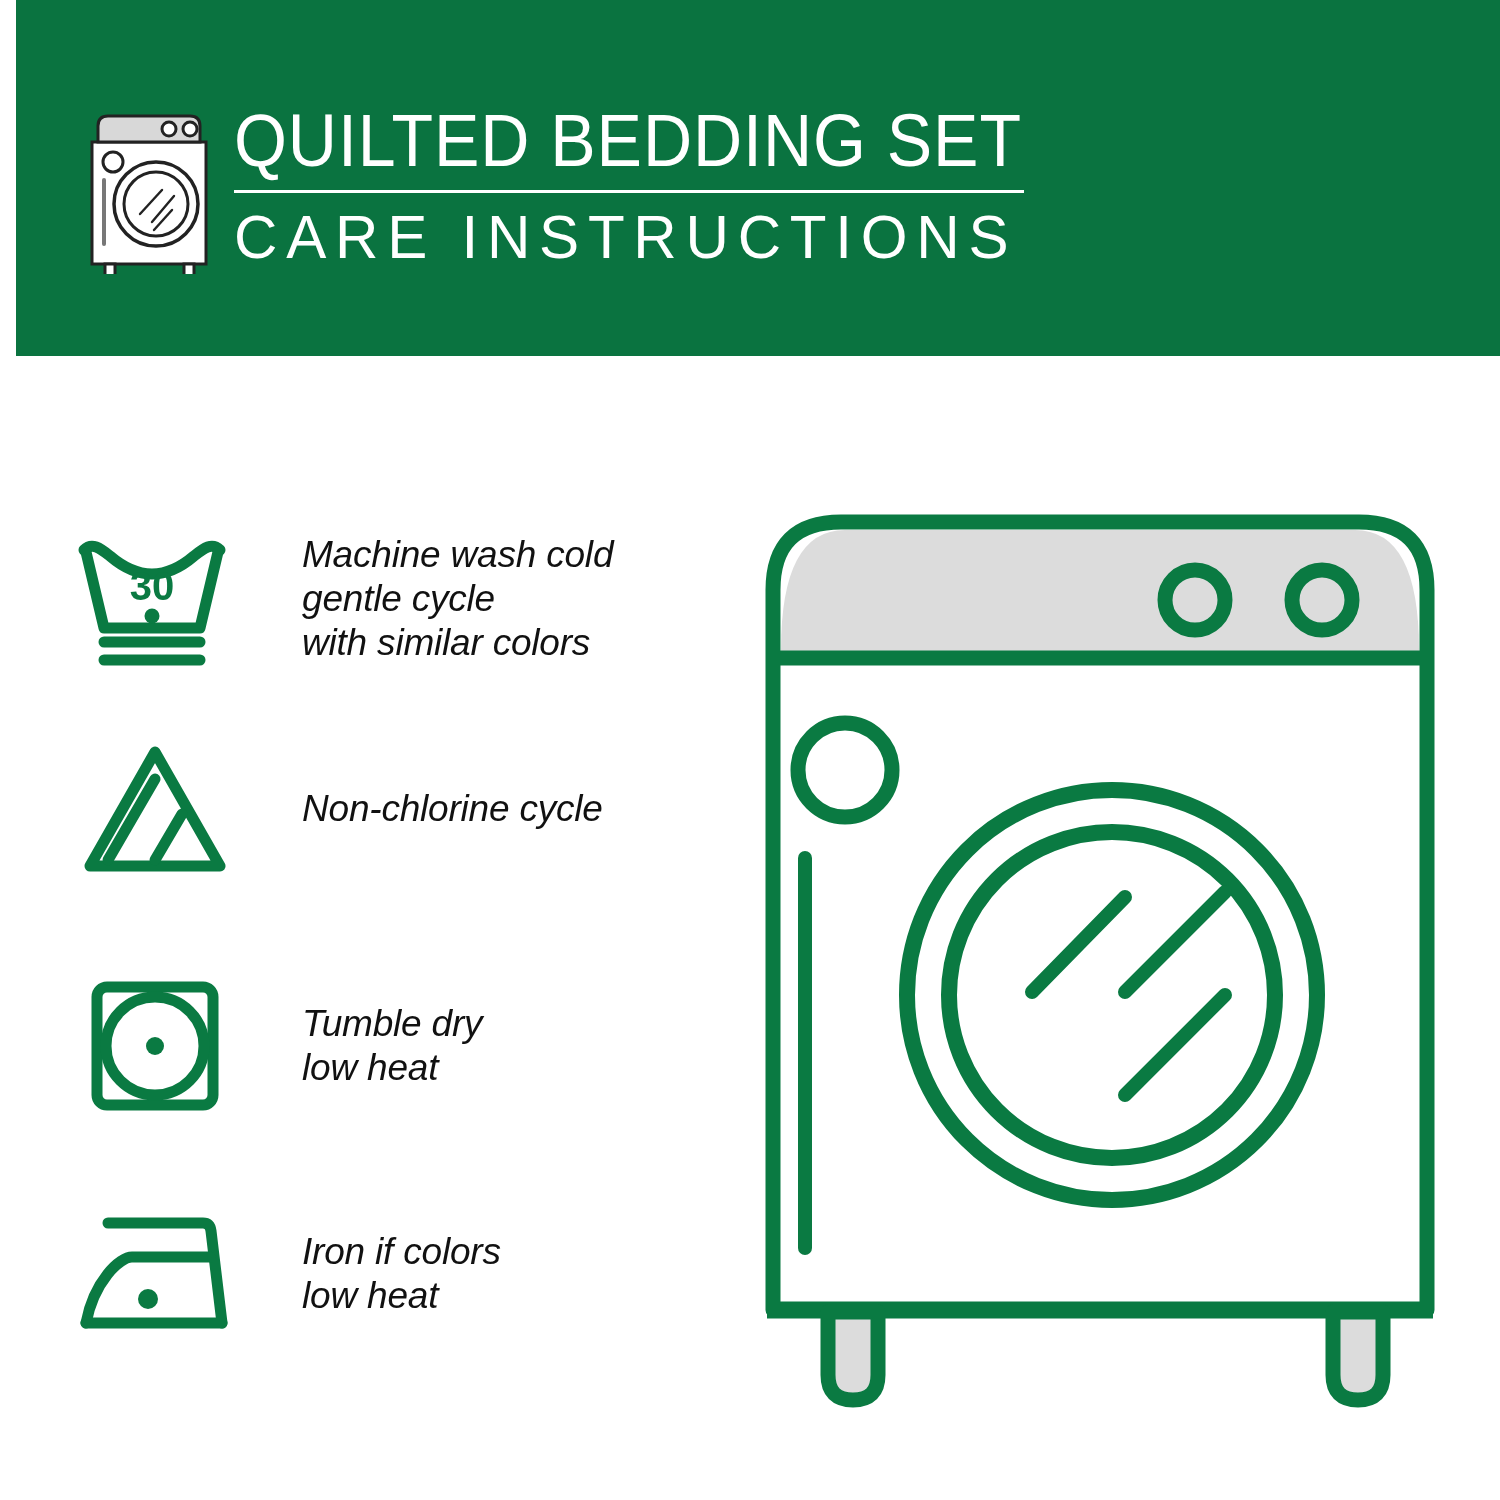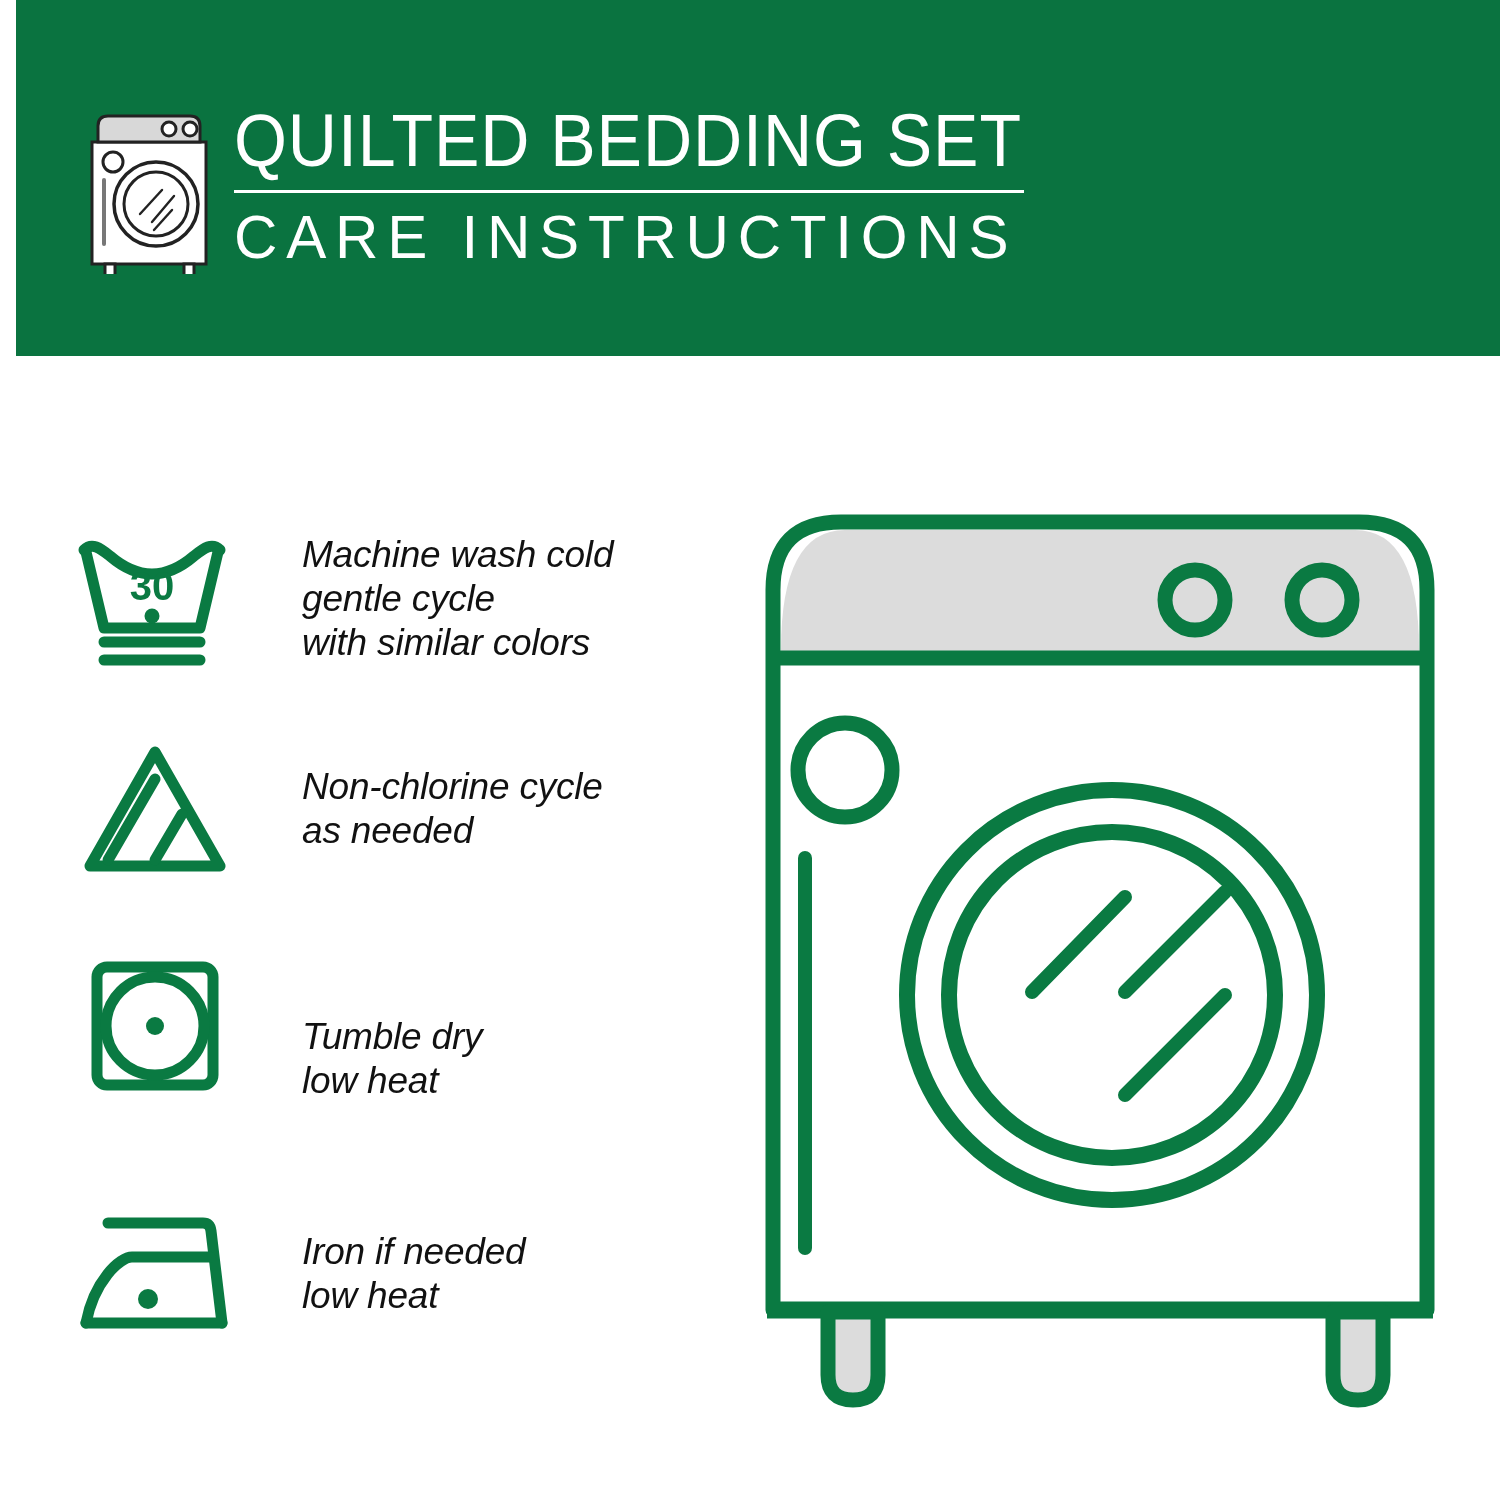--- a/index.html
+++ b/index.html
@@ -81,21 +81,21 @@
   }
   .care-row {
     position: absolute;
     left: 70px;
     width: 640px;
     display: flex;
     align-items: center;
   }
   .care-row-0 { top: 165px; }
   .care-row-1 { top: 375px; }
-  .care-row-2 { top: 592px; align-items: flex-end; }
+  .care-row-2 { top: 612px; }
   .care-row-3 { top: 840px; }
 
   .care-icon {
     width: 170px;
     min-width: 170px;
     height: 155px;
     display: flex;
     align-items: center;
     justify-content: center;
   }
@@ -188,21 +188,20 @@
         <svg viewBox="0 0 170 150" width="170" height="150" aria-hidden="true">
           <g fill="none" stroke="#0a7a42" stroke-width="11" stroke-linecap="round" stroke-linejoin="round">
             <path d="M85 18 L150 132 L20 132 Z"></path>
             <line x1="85" y1="45" x2="38" y2="126"></line>
             <line x1="112" y1="80" x2="85" y2="126"></line>
           </g>
         </svg>
       </div>
       <div class="care-label">
         <span>Non-chlorine cycle</span>
-        <span>as needed</span>
       </div>
     </div>
 
     <div class="care-row care-row-2">
       <div class="care-icon">
         <svg viewBox="0 0 170 150" width="170" height="150" aria-hidden="true">
           <g fill="none" stroke="#0a7a42" stroke-width="11" stroke-linejoin="round">
             <rect x="27" y="16" width="116" height="118" rx="10" ry="10"></rect>
             <circle cx="85" cy="75" r="49"></circle>
           </g>
@@ -222,21 +221,21 @@
 
             <path d="M38 24 L133 24 Q140 24 141 32 L152 124"></path>
 
             <path d="M16 124 C 24 82, 50 58, 62 58 L140 58"></path>
             <line x1="16" y1="124" x2="152" y2="124"></line>
           </g>
           <circle cx="78" cy="100" r="10" fill="#0a7a42"></circle>
         </svg>
       </div>
       <div class="care-label">
-        <span>Iron if needed</span>
+        <span>Iron if colors</span>
         <span>low heat</span>
       </div>
     </div>
   </div>
 
   <div class="machine-art">
     <svg viewBox="0 0 730 960" width="730" height="960" aria-hidden="true">
 
       <path d="M38 830 L38 110 Q38 42 106 42 L624 42 Q692 42 692 110 L692 830 Z" fill="#ffffff" stroke="#0a7a42" stroke-width="15" stroke-linejoin="round"></path>
 

